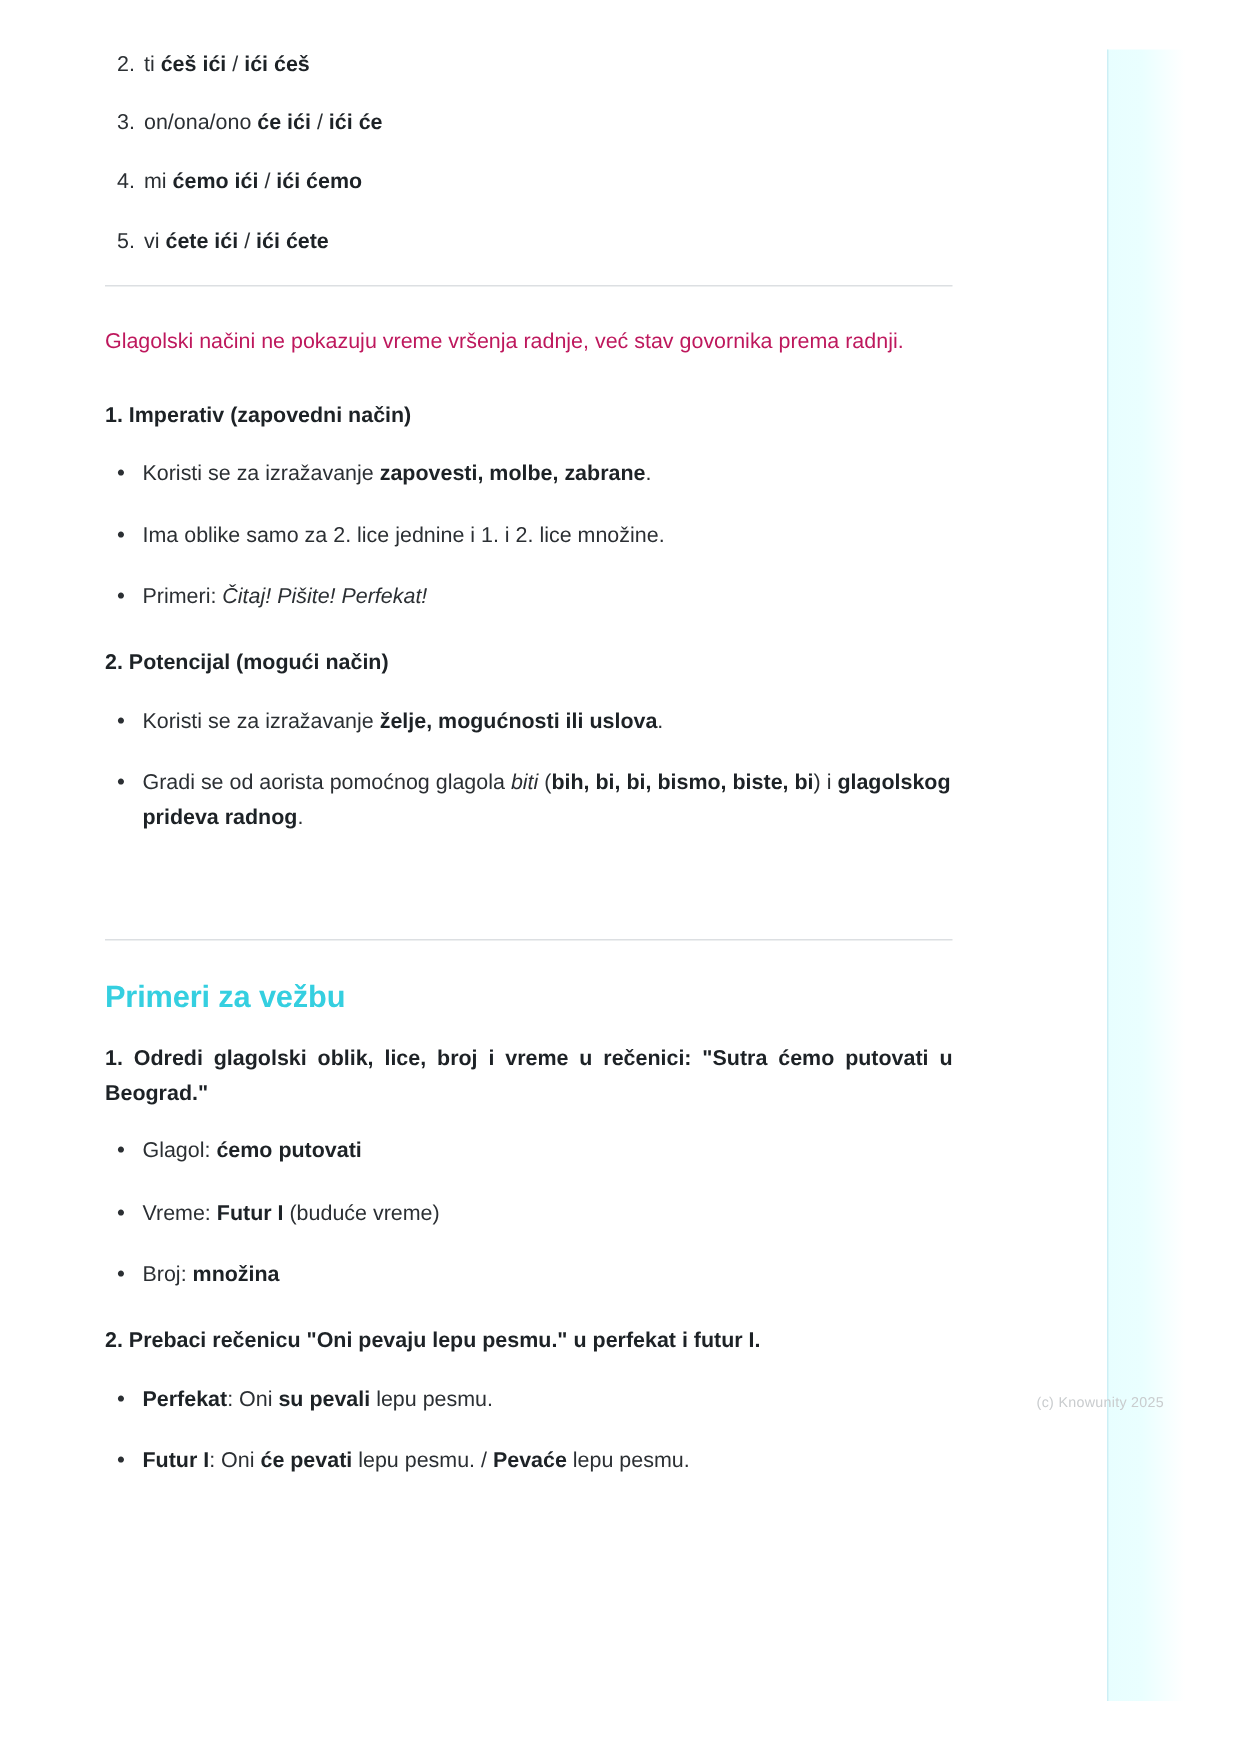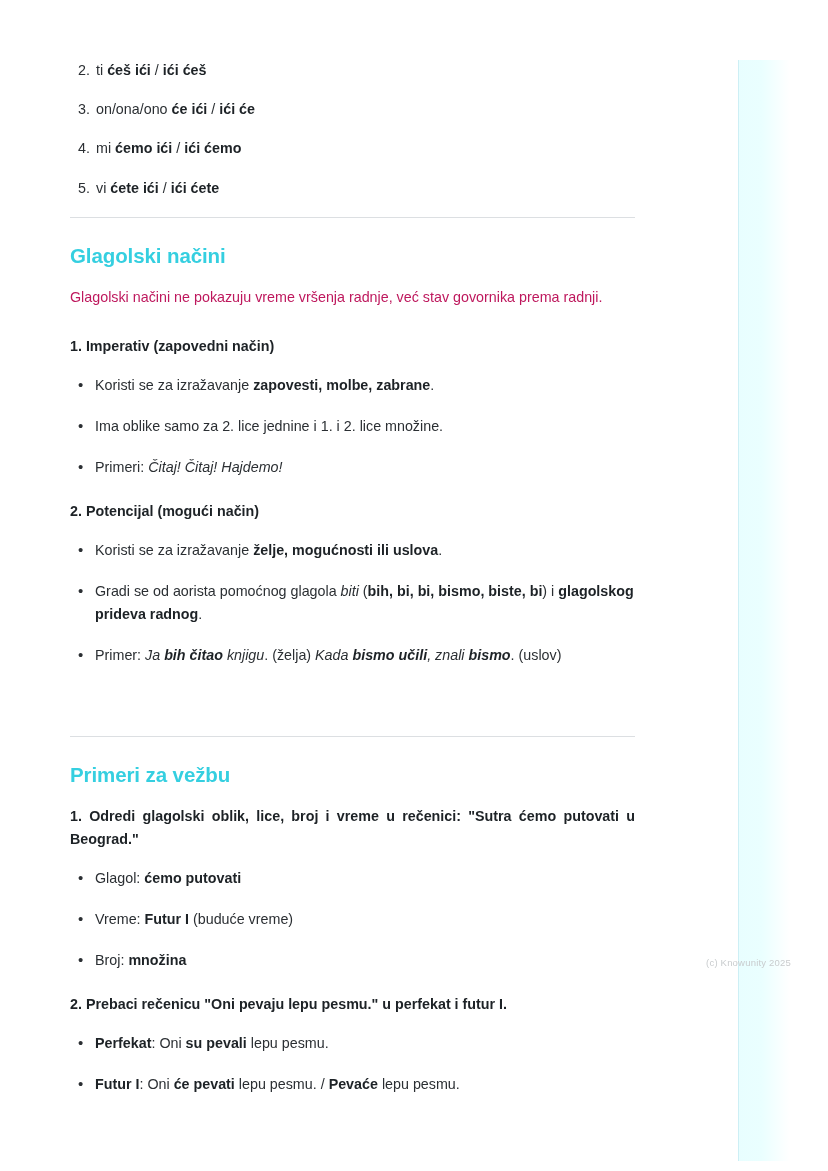--- a/index.html
+++ b/index.html
@@ -13,21 +13,20 @@
     font-family: "Liberation Sans", sans-serif;
     color: #2b2f33;
     position: relative;
     overflow: hidden;
   }
   .page {
     position: relative;
     width: 828px;
     height: 995px;
     box-sizing: border-box;
-    margin-top: 27px;
   }
   
   .right-strip {
     position: absolute;
     top: 33px;
     right: 38px;
     width: 52px;
     height: 1101px;
     background: linear-gradient(to right, #e8feff 0%, #eaffff 45%, #ffffff 100%);
   }
@@ -108,21 +107,21 @@
     position: absolute;
     left: 8px;
     top: -1px;
     color: #2b2f33;
     font-size: 15px;
   }
   ul.bul li:last-child { margin-bottom: 0; }
   i, em { font-style: italic; }
   .footer-note {
     position: absolute;
-    right: 37px;
+    right: 52px;
     bottom: 54px;
     font-size: 9.5px;
     color: #c9ccce;
     letter-spacing: 0.2px;
   }
   .spacer-lg { height: 30px; }
 </style>
 </head>
 <body>
 
@@ -143,38 +142,36 @@
       <li>
         <span class="num">4.</span><span>mi </span><b>ćemo ići</b><span> / </span><b>ići ćemo</b>
       </li>
       <li>
         <span class="num">5.</span><span>vi </span><b>ćete ići</b><span> / </span><b>ići ćete</b>
       </li>
     </ol>
 
     <hr class="rule">
 
-    <h2 class="section">Glagolski načini</h2>
 
     <p class="para">Glagolski načini ne pokazuju vreme vršenja radnje, već stav govornika prema radnji.</p>
 
     <p class="subhead">1. Imperativ (zapovedni način)</p>
 
     <ul class="bul">
       <li><span>Koristi se za izražavanje </span><b>zapovesti, molbe, zabrane</b><span>.</span></li>
       <li><span>Ima oblike samo za 2. lice jednine i 1. i 2. lice množine.</span></li>
-      <li><span>Primeri: </span><i>Čitaj! Čitaj! Hajdemo!</i></li>
+      <li><span>Primeri: </span><i>Čitaj! Pišite! Perfekat!</i></li>
     </ul>
 
     <p class="subhead">2. Potencijal (mogući način)</p>
 
     <ul class="bul">
       <li><span>Koristi se za izražavanje </span><b>želje, mogućnosti ili uslova</b><span>.</span></li>
       <li><span>Gradi se od aorista pomoćnog glagola </span><i>biti</i><span> (</span><b>bih, bi, bi, bismo, biste, bi</b><span>) i </span><b>glagolskog prideva radnog</b><span>.</span></li>
-      <li><span>Primer: </span><i>Ja </i><b><i>bih čitao</i></b><i> knjigu</i><span>. (želja) </span><i>Kada </i><b><i>bismo učili</i></b><i>, znali </i><b><i>bismo</i></b><span>. (uslov)</span></li>
     </ul>
 
     <div class="spacer-lg"></div>
 
     <hr class="rule">
 
     <h2 class="section">Primeri za vežbu</h2>
 
     <p class="subhead" style="text-align: justify;">1. Odredi glagolski oblik, lice, broj i vreme u rečenici: "Sutra ćemo putovati u Beograd."</p>
 

